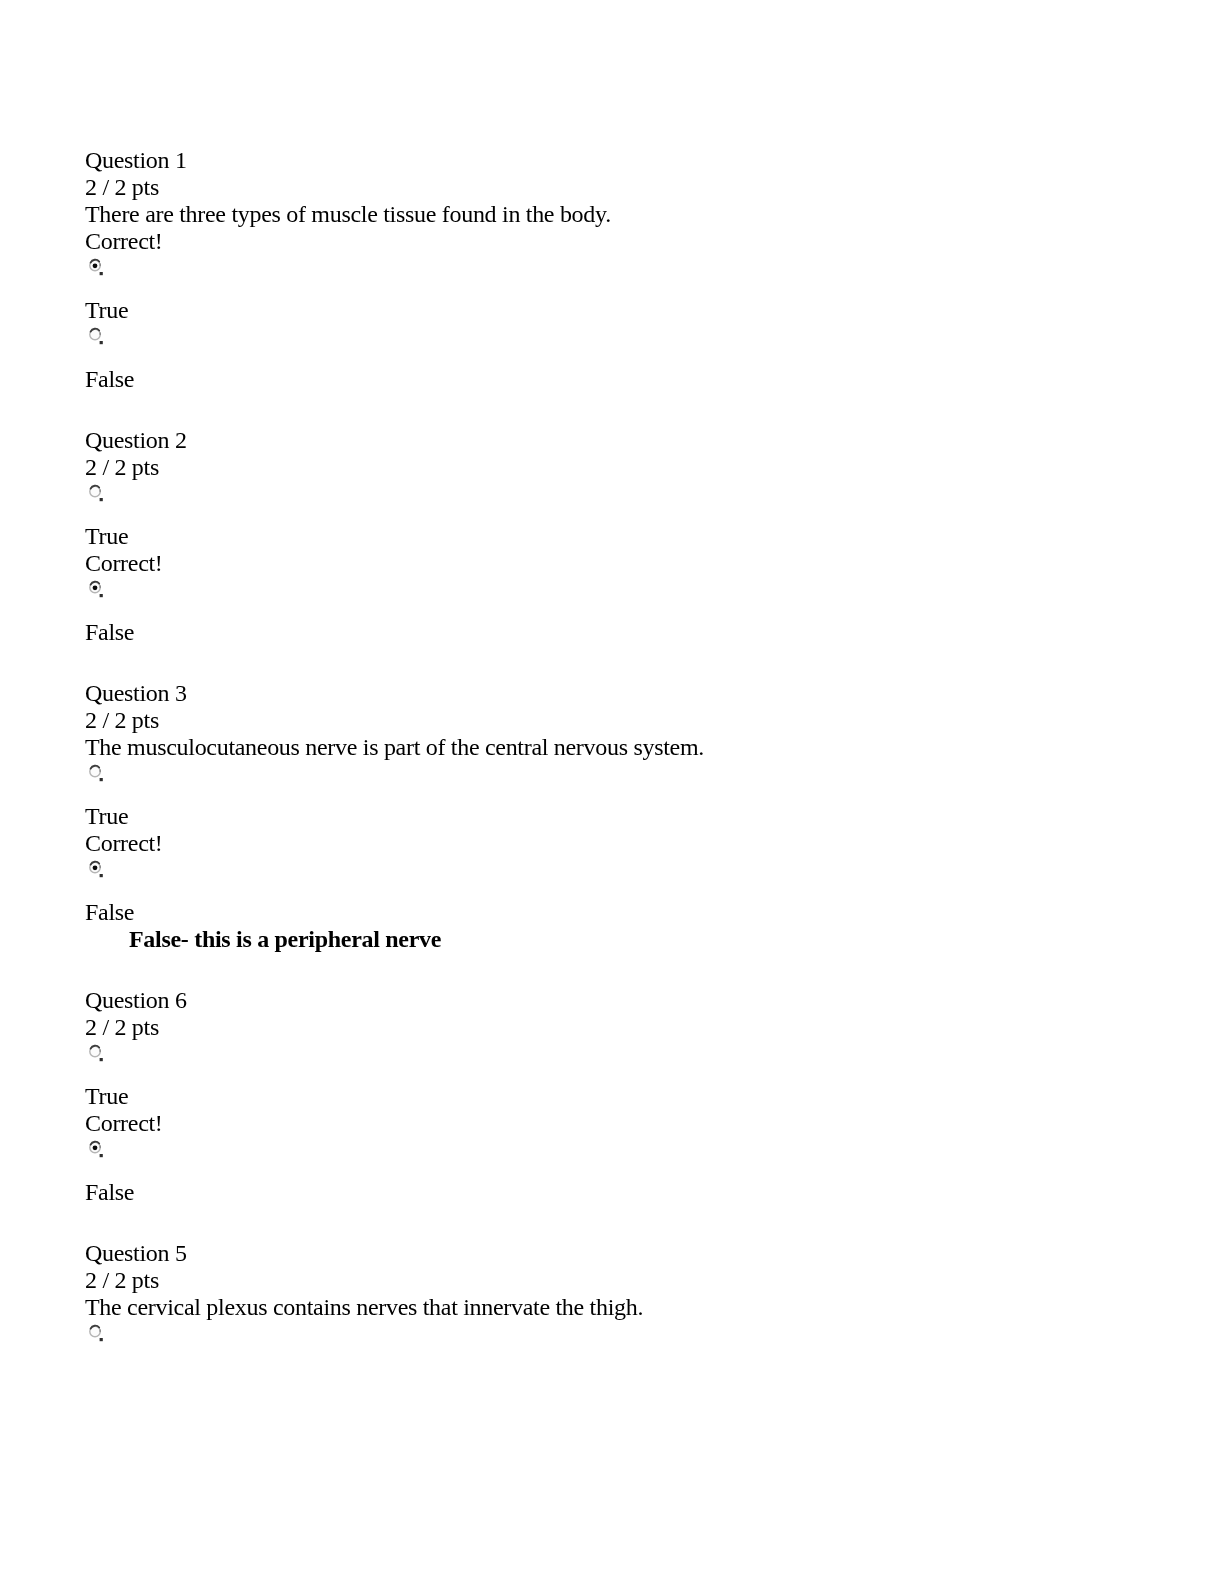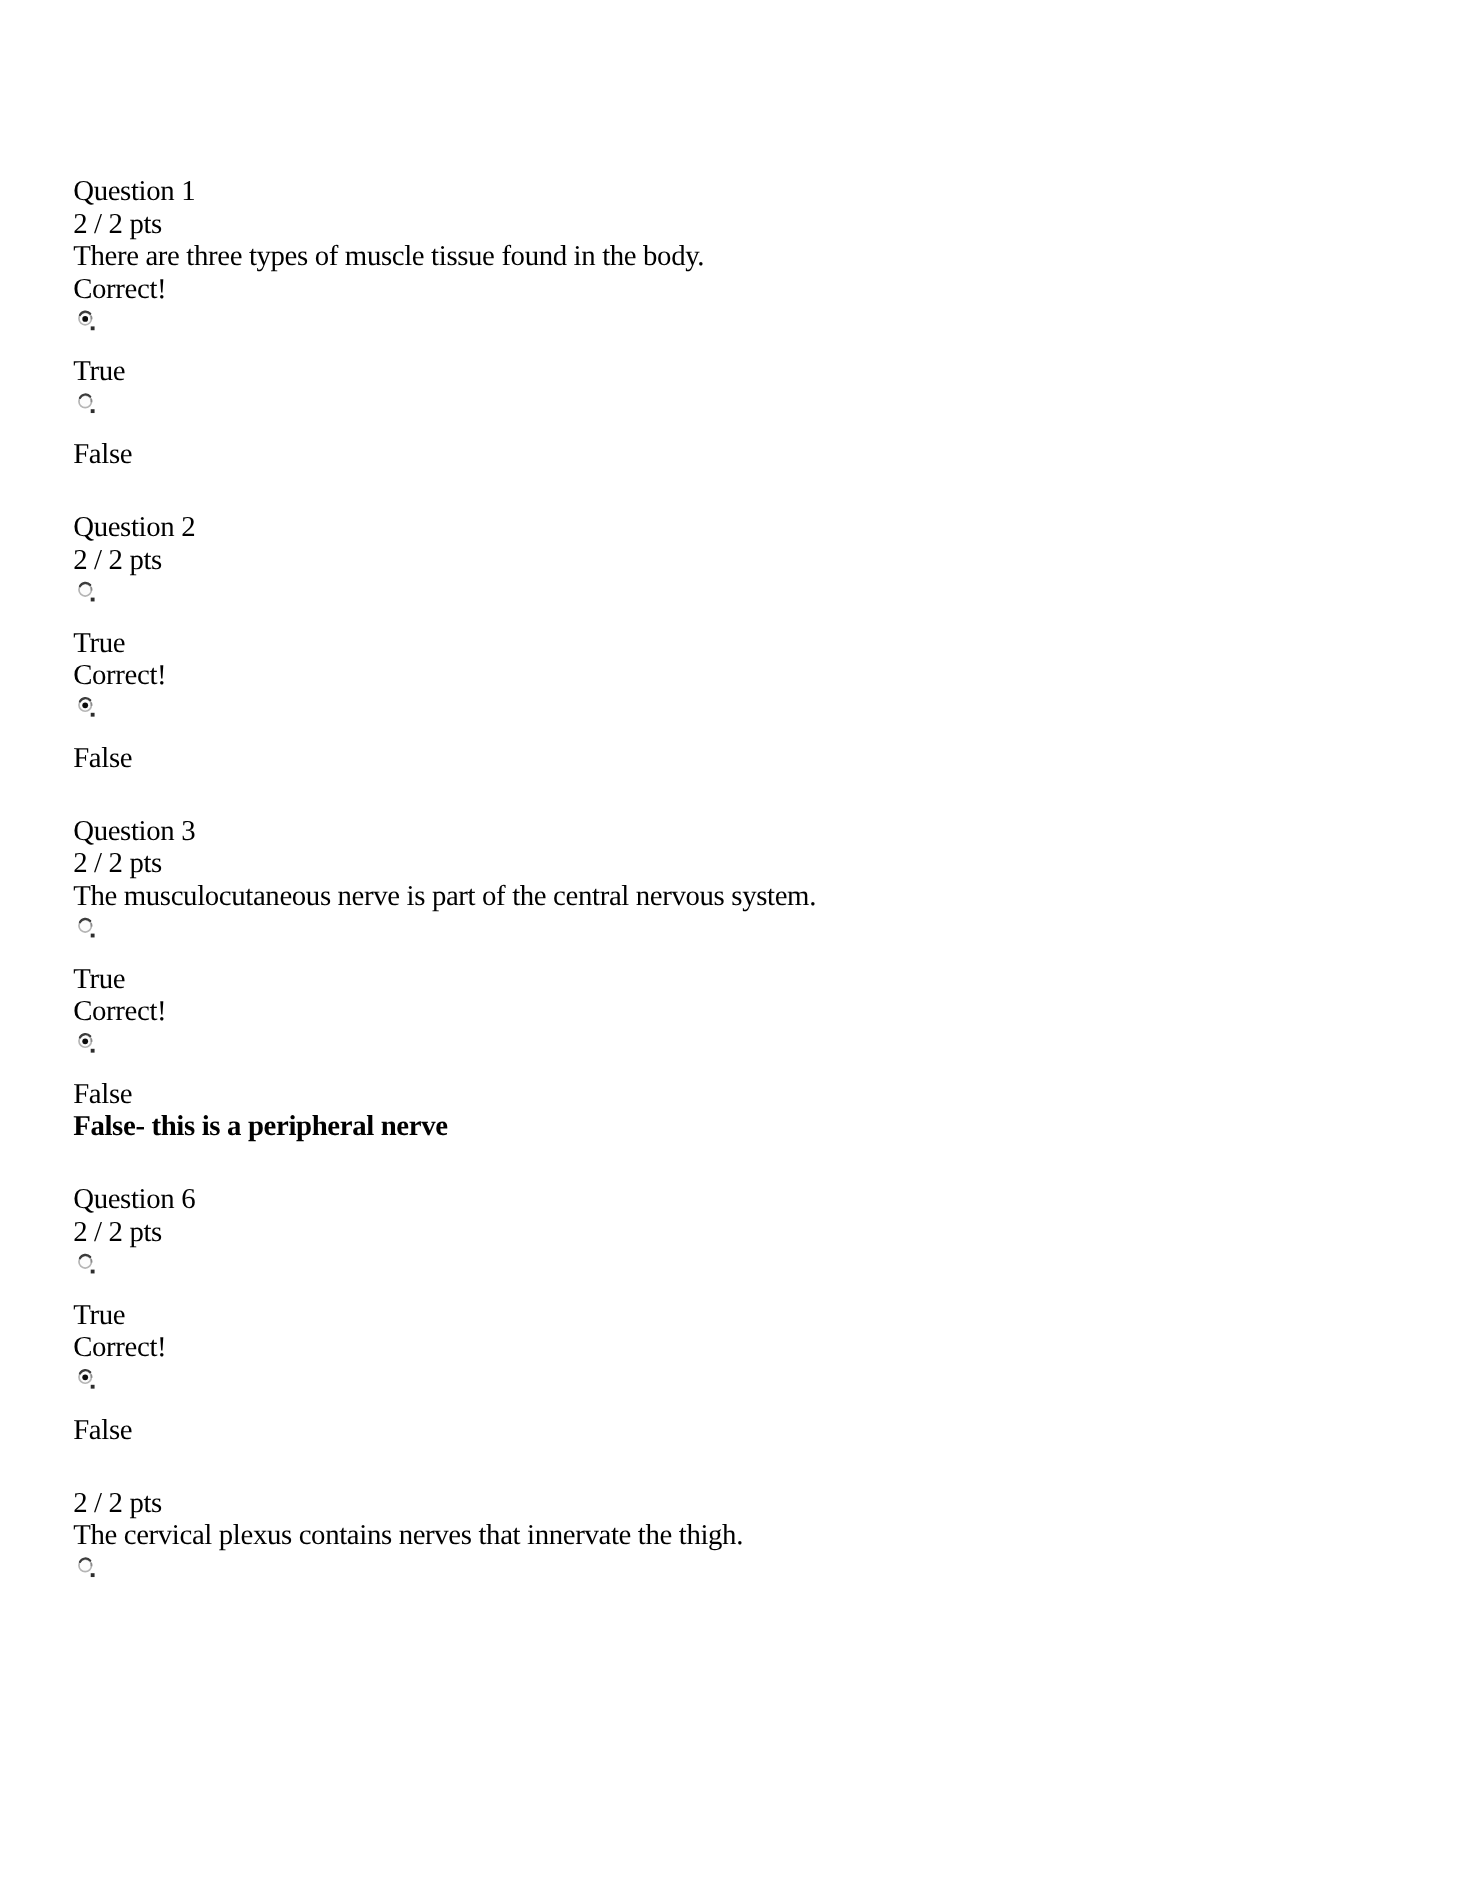--- a/index.html
+++ b/index.html
@@ -7,33 +7,34 @@
     width: 1224px;
     height: 1584px;
     background: #ffffff;
     font-family: "Liberation Serif", "DejaVu Serif", serif;
     color: #000000;
     overflow: hidden;
   }
   .page {
     width: 1224px;
     height: 1584px;
-    padding: 147px 120px 0 61px;
+    padding: 147px 120px 0 85px;
   }
   .question-block {
     margin-bottom: 34px;
   }
   .line {
     font-size: 24px;
     line-height: 27px;
     white-space: nowrap;
     letter-spacing: -0.3px;
   }
   .line.feedback {
     font-weight: bold;
+    margin-left: 44px;
   }
   .radio-line {
     height: 42px;
     padding-left: 3px;
     display: flex;
     align-items: flex-start;
   }
   .radio {
     display: inline-block;
     width: 17px;
@@ -156,20 +157,21 @@
               <path d="M2.6 4.6 A5.2 5.2 0 0 1 11.2 3.5" stroke="#3c3c3c" stroke-width="1.8" fill="none" stroke-linecap="round"></path>
               <path d="M12 5.4 A5.2 5.2 0 0 1 12.2 8.2" stroke="#8a8a8a" stroke-width="1.4" fill="none"></path>
               <circle cx="7" cy="7.8" r="2.4" fill="#0b0b0b"></circle>
               <rect x="11.6" y="14" width="3.2" height="3.2" fill="#2e2e2e"></rect>
             </svg>
           </span>
         </div>
         <div class="line option">False</div>
       </div>
       <div class="question-block">
+        <div class="line title">Question 5</div>
         <div class="line points">2 / 2 pts</div>
         <div class="line stem">The cervical plexus contains nerves that innervate the thigh.</div>
         <div class="radio-line">
           <span class="radio">
             <svg width="17" height="18" viewBox="0 0 17 18" aria-hidden="true">
               <circle cx="7" cy="7.5" r="5.2" fill="#fcfcfc" stroke="#b5b5b5" stroke-width="1.4"></circle>
               <path d="M2.6 4.6 A5.2 5.2 0 0 1 11.2 3.5" stroke="#3c3c3c" stroke-width="1.8" fill="none" stroke-linecap="round"></path>
               <path d="M12 5.4 A5.2 5.2 0 0 1 12.2 8.2" stroke="#8a8a8a" stroke-width="1.4" fill="none"></path>
               <rect x="11.6" y="14" width="3.2" height="3.2" fill="#2e2e2e"></rect>
             </svg>

